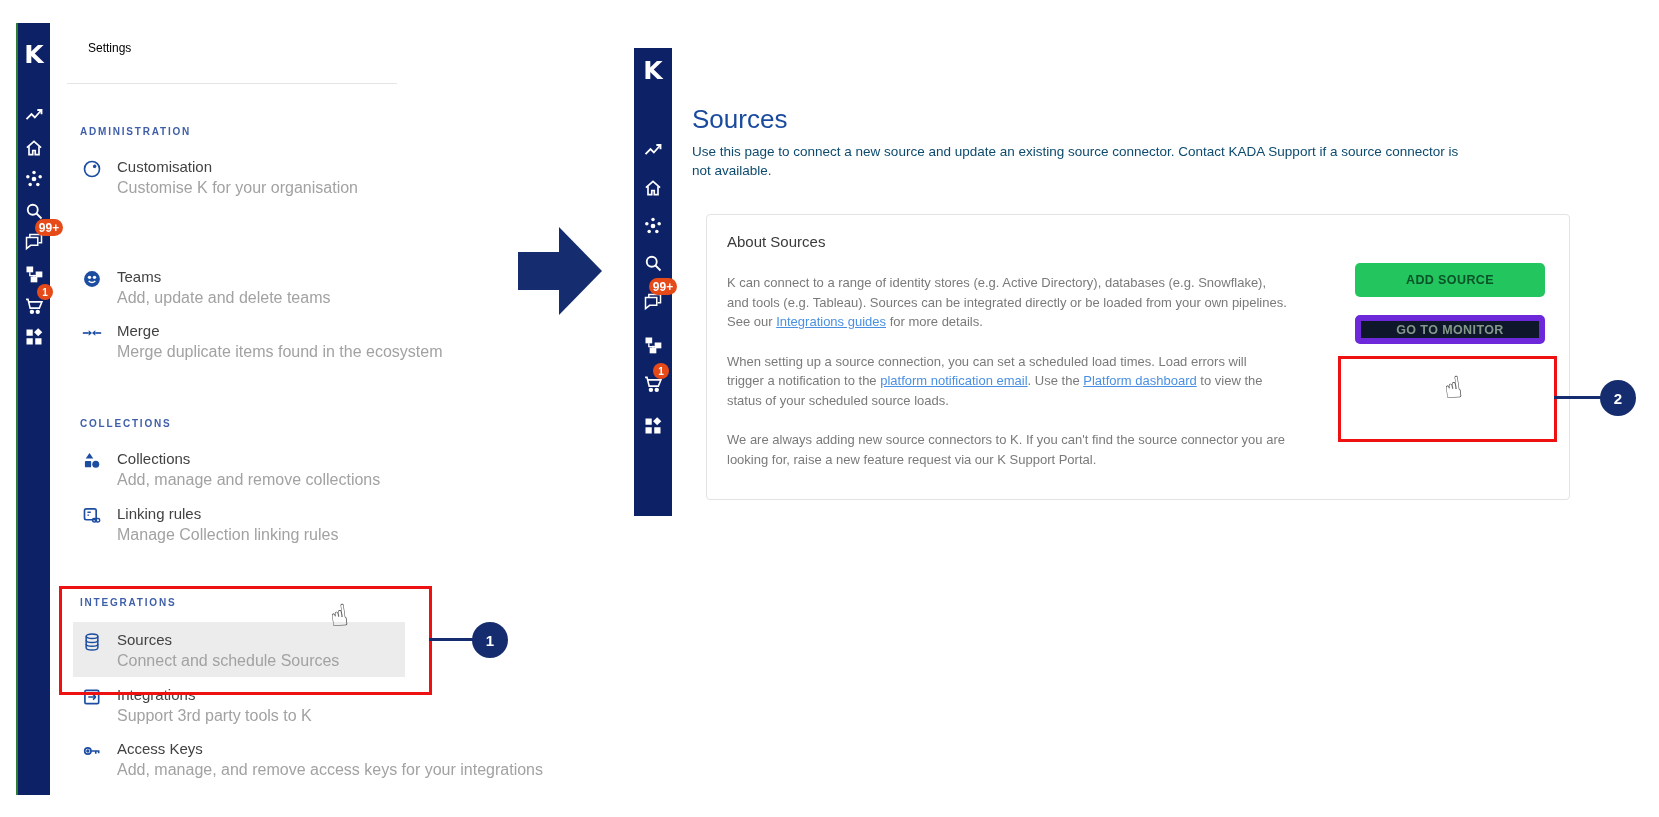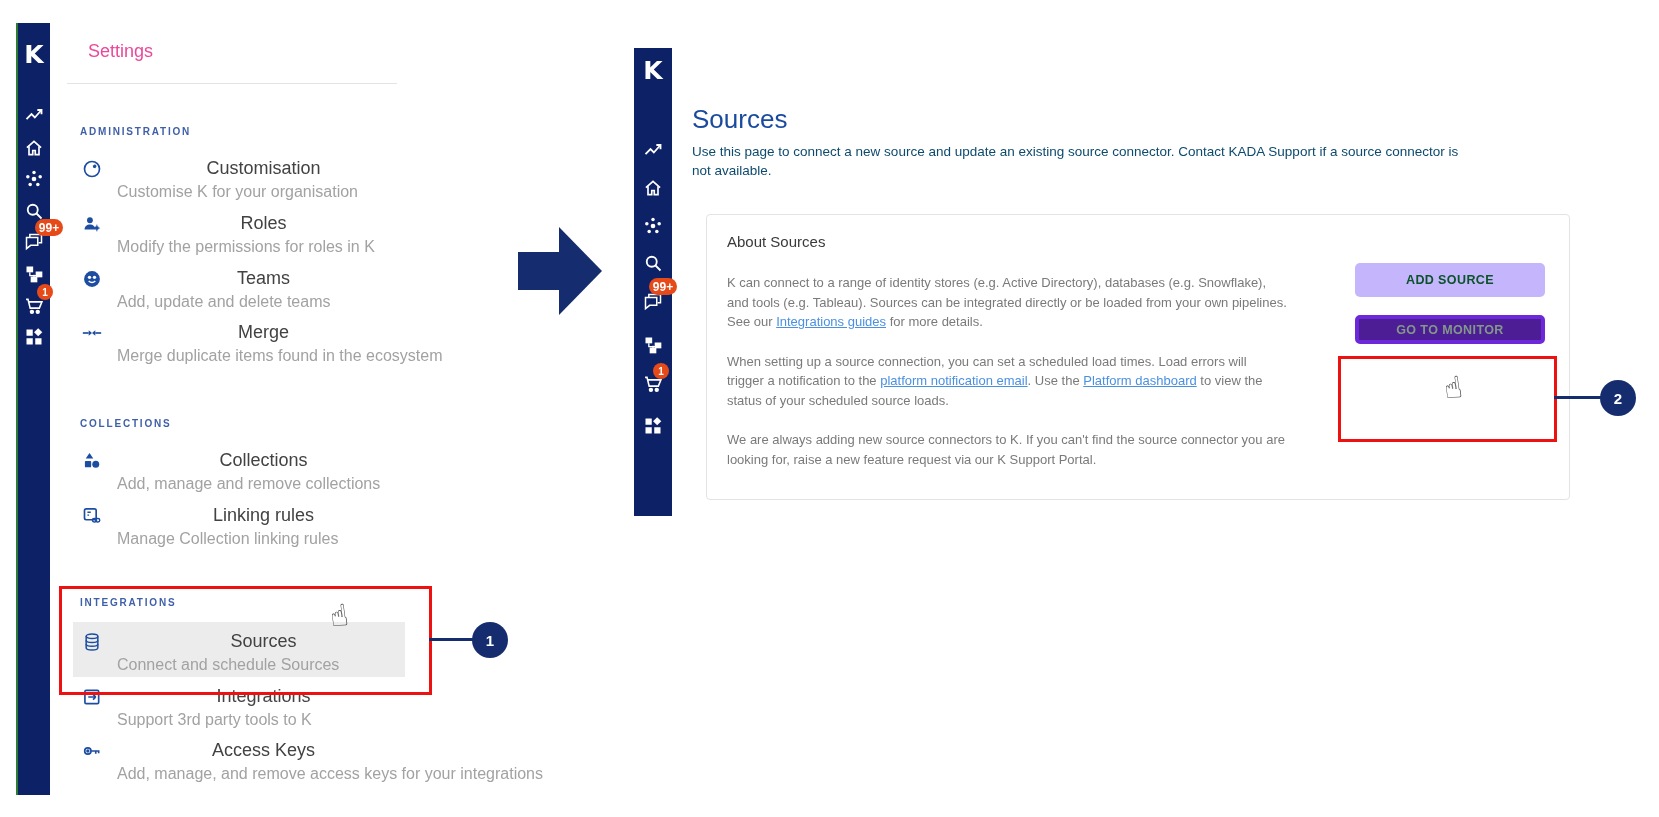--- a/index.html
+++ b/index.html
@@ -13,27 +13,27 @@
   .klogo{position:absolute;left:0;width:100%;text-align:center;color:#fff;font-weight:800;
          font-size:25px;font-family:"DejaVu Sans",sans-serif;}
   .snav{position:absolute;left:50%;transform:translateX(-50%);width:20px;height:20px;}
   .snav svg{display:block;width:100%;height:100%;}
   .badge{position:absolute;background:#e64a19;color:#fff;font-weight:700;border-radius:10px;
          display:flex;align-items:center;justify-content:center;z-index:3;}
   .badge-pill{width:28px;height:17px;font-size:12px;}
   .badge-dot{width:16px;height:16px;font-size:10px;border-radius:50%;}
 
   
-  .settings-title{position:absolute;left:88px;top:41px;font-size:18px;color:#ec4899;}
+  .settings-title{position:absolute;left:88px;top:41px;font-size:12px;color:#000000;}
   .divider{position:absolute;left:67px;top:83px;width:330px;height:1px;background:#e4e4e4;}
   .seclabel{position:absolute;left:80px;font-size:10px;font-weight:700;letter-spacing:1.8px;color:#3f5fa8;}
   .item{position:absolute;left:80px;width:330px;z-index:2;}
   .iicon{position:absolute;left:2px;top:1px;width:20px;height:20px;}
   .iicon svg{display:block;width:100%;height:100%;}
-  .ititle{display:block;margin-left:37px;font-size:18px;color:#424242;text-align:center;}
+  .ititle{display:block;margin-left:37px;font-size:15px;color:#424242;}
   .isub{display:block;margin-left:37px;font-size:16px;color:#a2a2a2;margin-top:4px;white-space:nowrap;}
   .row-highlight{position:absolute;left:73px;top:622px;width:332px;height:55px;background:#ececec;z-index:1;}
 
   
   .redbox{position:absolute;border:3px solid #ee1111;z-index:4;}
   .redbox1{left:59px;top:586px;width:367px;height:103px;}
   .redbox2{left:1338px;top:356px;width:213px;height:80px;}
   .connector{position:absolute;height:3px;background:#152d6e;z-index:4;}
   .callout{position:absolute;width:36px;height:36px;border-radius:50%;background:#152d6e;color:#fff;
            font-weight:700;font-size:15px;display:flex;align-items:center;justify-content:center;z-index:5;}
@@ -49,22 +49,22 @@
   .main-desc{position:absolute;left:692px;top:142px;width:780px;font-size:13.5px;line-height:19px;color:#0c4a6e;}
   .card{position:absolute;left:706px;top:214px;width:864px;height:286px;background:#fff;
         border:1px solid #e3e3e3;border-radius:4px;box-sizing:border-box;}
   .card-title{position:absolute;left:727px;top:233px;font-size:15px;color:#3a3a3a;}
   .card-body{position:absolute;left:727px;top:258px;width:560px;font-size:13px;line-height:19.5px;color:#7a7a7a;}
   .card-body p{margin:15px 0 20px 0;}
   .link{color:#4a90e2;text-decoration:underline;cursor:pointer;}
   .btn{position:absolute;left:1355px;width:190px;display:flex;align-items:center;justify-content:center;
        border-radius:5px;font-size:12.5px;font-weight:700;letter-spacing:.4px;cursor:pointer;
        font-family:"Liberation Sans","DejaVu Sans",sans-serif;box-sizing:border-box;}
-  .btn-primary{top:263px;height:34px;background:#c4b5fd;color:#0a5227;border:none;}
-  .btn-outline{top:315px;height:29px;background:#4c1d95;border:4px solid #6d28d9;color:#83988a;}
+  .btn-primary{top:263px;height:34px;background:#22c55e;color:#0a5227;border:none;}
+  .btn-outline{top:315px;height:29px;background:#0f172a;border:6px solid #6d28d9;color:#83988a;}
   .btn-pressed{top:360px;height:33px;background:#e9ebe9;border:1px solid #c7d7cc;color:#83988a;}
 </style>
 </head>
 <body>
 
 <div class="canvas">
 
   <div class="sidebar sidebar-left">
     <div class="klogo" style="top:17px">K</div>
     <div class="snav" style="top:82px">
@@ -137,32 +137,20 @@
     <span class="iicon">
       <svg viewBox="0 0 24 24">
           <circle cx="12" cy="12" r="9" fill="none" stroke="#1c4da1" stroke-width="2"></circle>
           <path d="M8.5 15.5l5-5 2.5.6 1.6-2.7-2-2-2.7 1.6.6 2.5z" fill="#1c4da1"></path>
         </svg>
     </span>
     <span class="ititle">Customisation</span>
     <span class="isub">Customise K for your organisation</span>
   </div>
 
-  <div class="item" style="top:213px">
-    <span class="iicon">
-      <svg viewBox="0 0 24 24" fill="#1c4da1">
-          <circle cx="9.5" cy="7.5" r="3.5"></circle>
-          <path d="M3 18.5c0-3.6 2.9-6 6.5-6s6.5 2.4 6.5 6z"></path>
-          <circle cx="17.8" cy="16.8" r="2.4"></circle>
-          <path d="M17.8 12.8v1.4M17.8 19.4v1.4M14.5 16.8h1.4M19.7 16.8h1.4" stroke="#1c4da1" stroke-width="1.5"></path>
-        </svg>
-    </span>
-    <span class="ititle">Roles</span>
-    <span class="isub">Modify the permissions for roles in K</span>
-  </div>
 
   <div class="item" style="top:322px">
     <span class="iicon">
       <svg viewBox="0 0 24 24" fill="#1c4da1">
           <rect x="1" y="11" width="7" height="2"></rect>
           <path d="M8 8.8 12 12l-4 3.2z"></path>
           <rect x="16" y="11" width="7" height="2"></rect>
           <path d="M16 8.8 12 12l4 3.2z"></path>
         </svg>
     </span>

